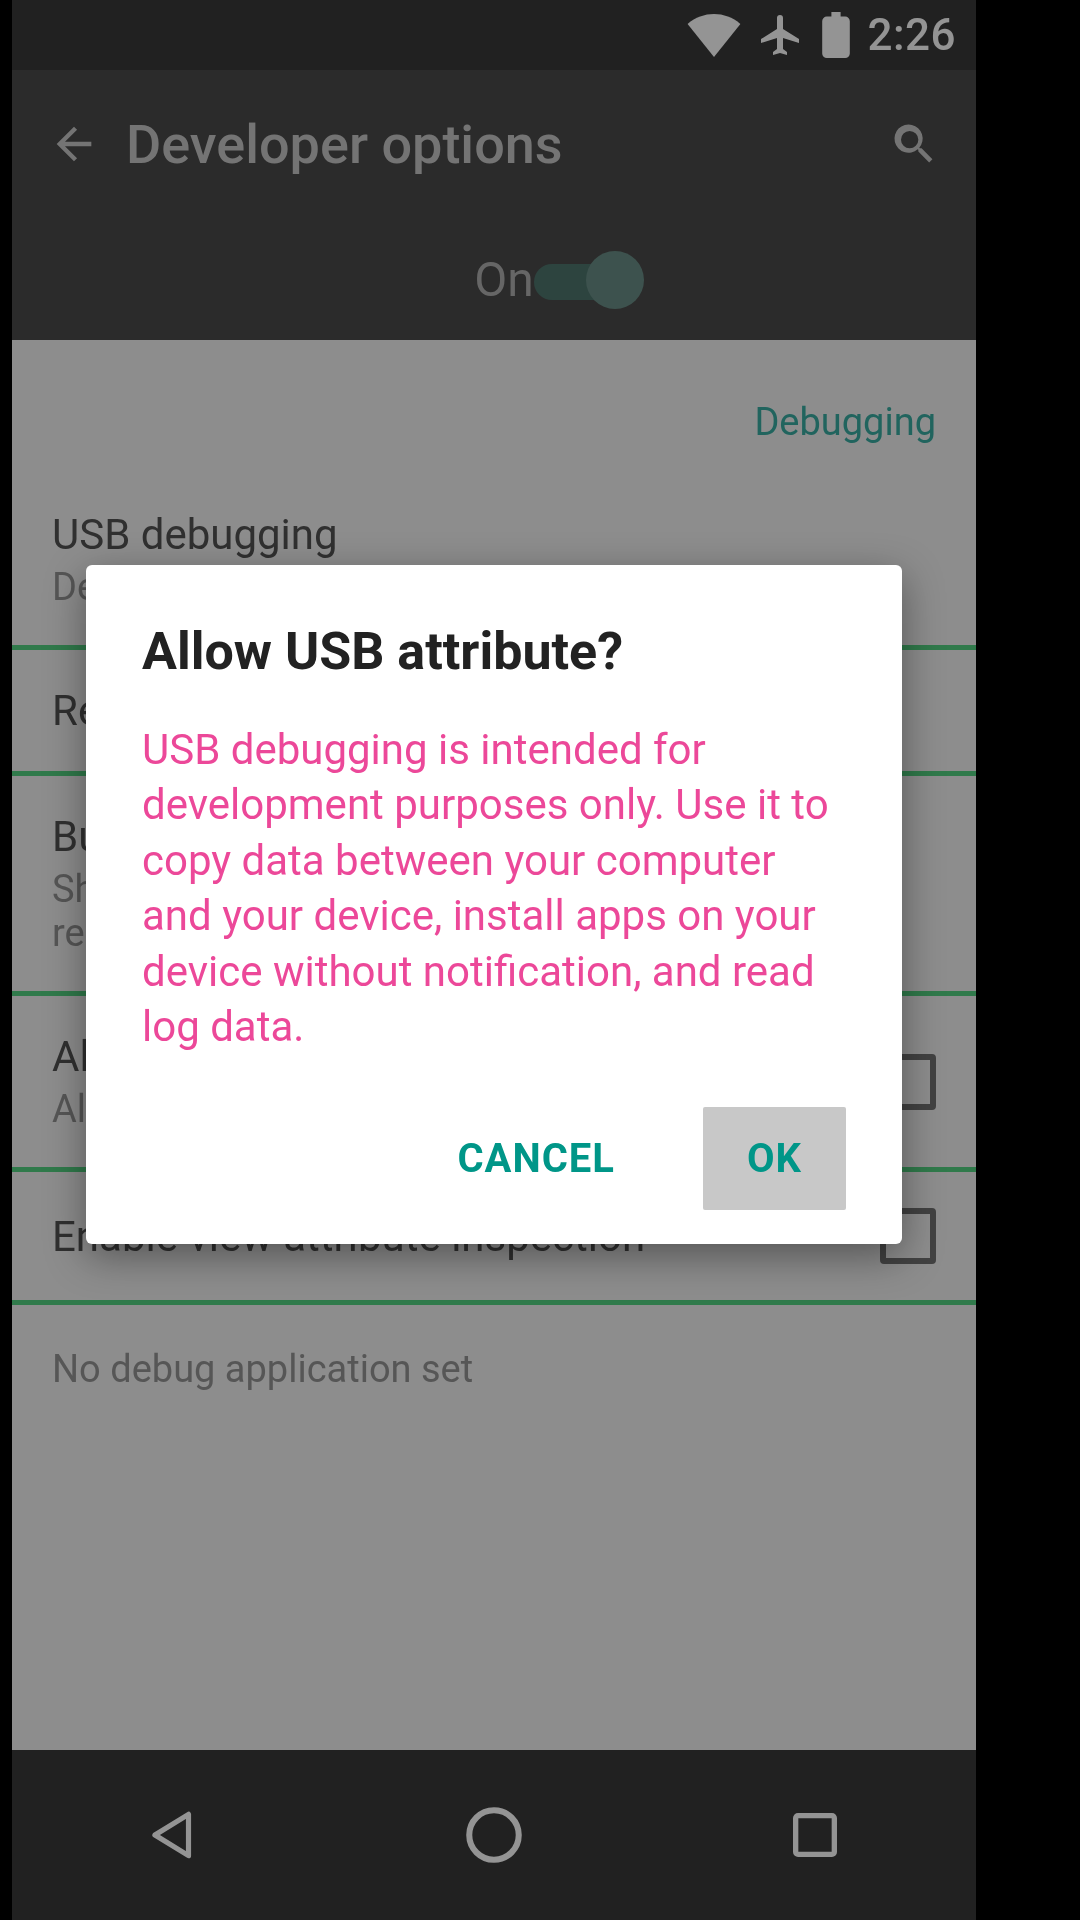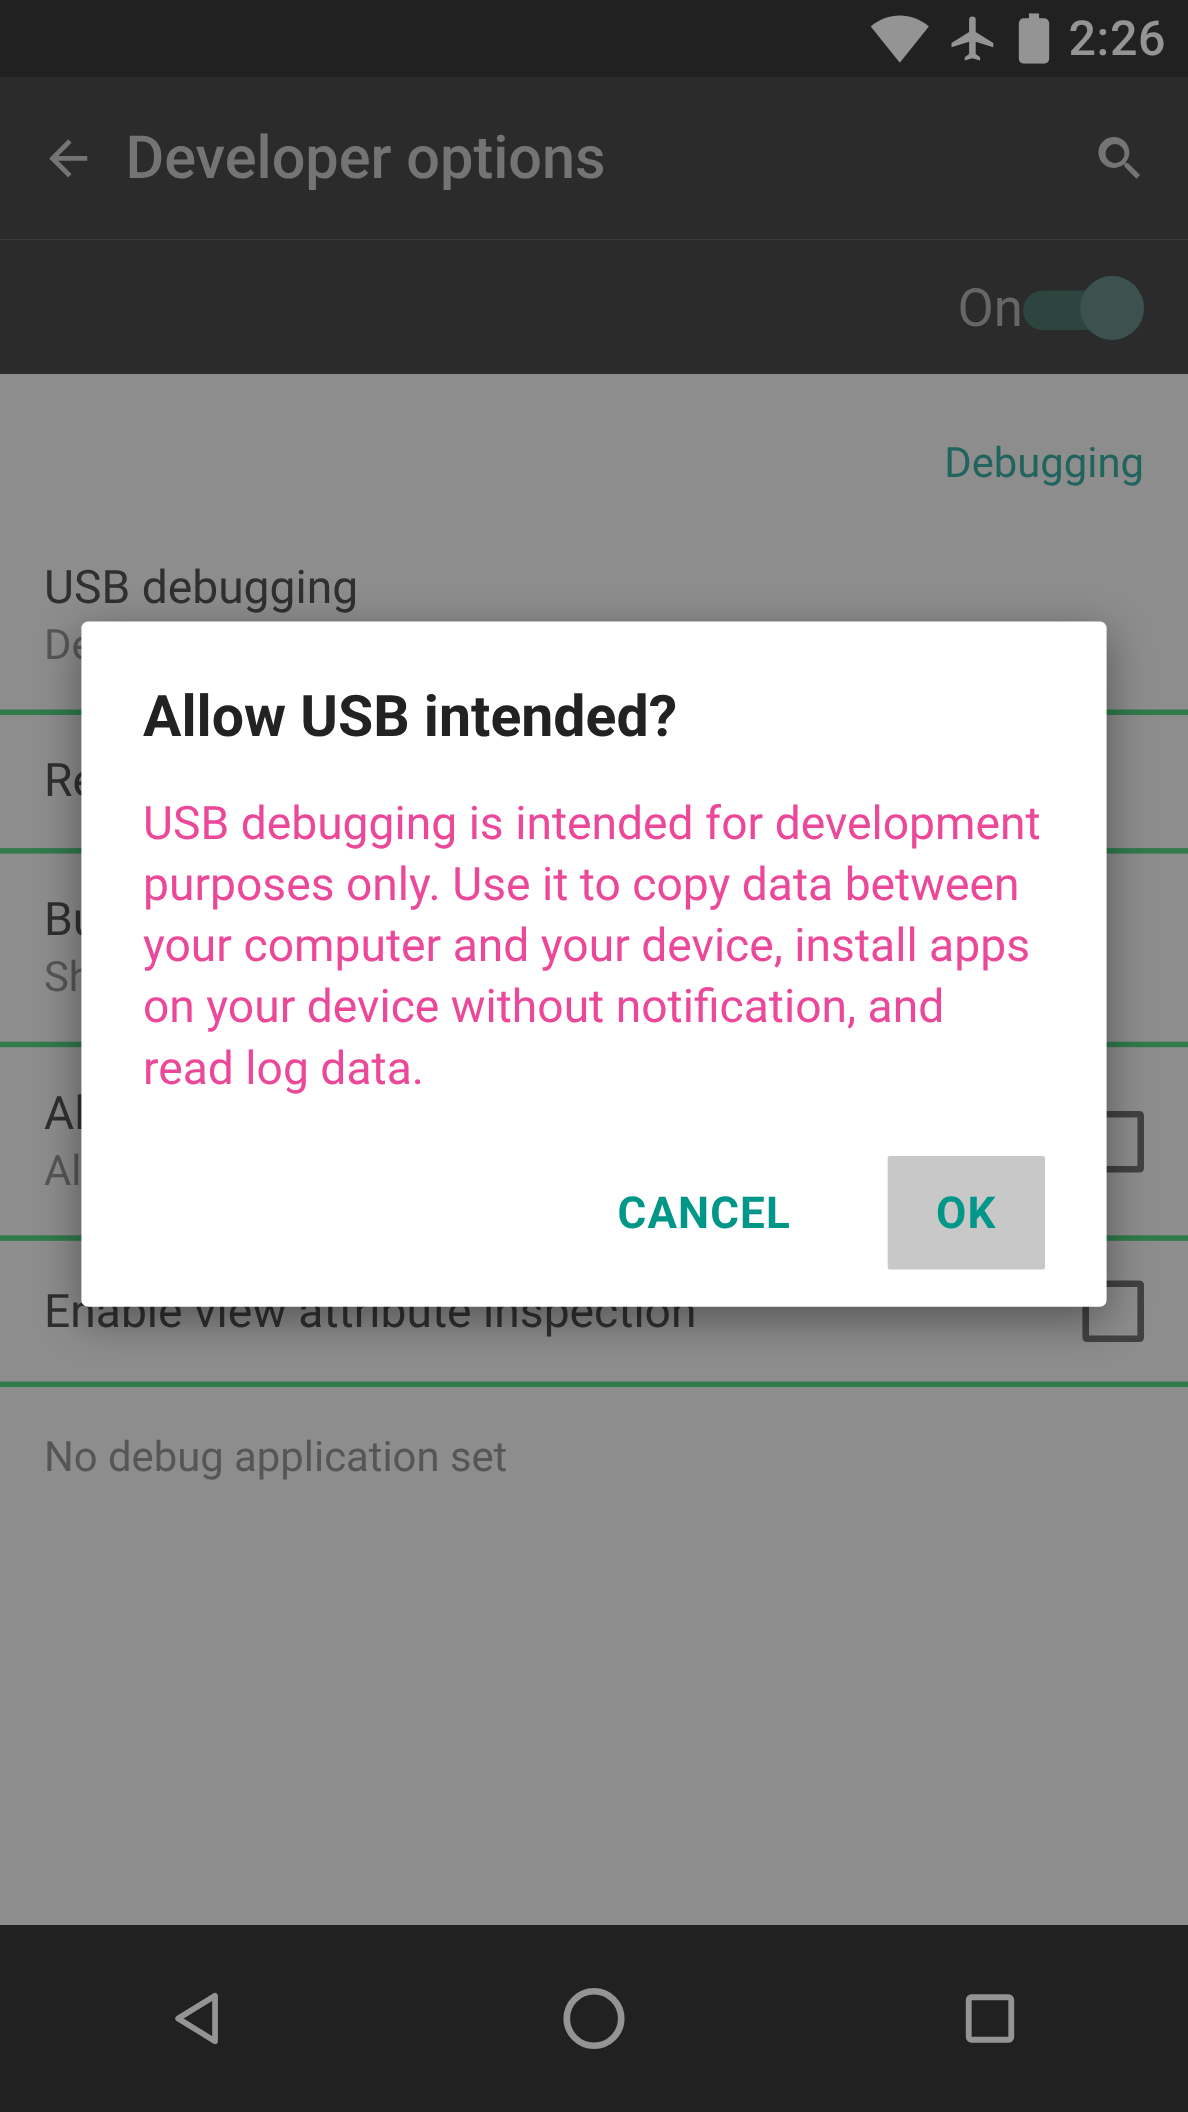--- a/index.html
+++ b/index.html
@@ -1,30 +1,30 @@
 <!DOCTYPE html>
 <html><head>
 <meta charset="utf-8">
 <style>
   * { box-sizing: border-box; margin: 0; padding: 0; }
   html, body { width: 1080px; height: 1920px; overflow: hidden; font-family: Roboto, "Helvetica Neue", Arial, sans-serif; background: #000; }
-  .screen { position: relative; width: 1080px; height: 1920px; background: #efefef; }
+  .screen { position: relative; width: 964px; height: 1920px; background: #efefef; margin-left: 12px; }
 
   
   .statusbar { position: absolute; top: 0; left: 0; right: 0; height: 70px; background: #000; display: flex; align-items: center; justify-content: flex-end; padding: 0 20px; gap: 16px; }
   .statusbar svg { display: block; }
   .status-time { color: #fff; font-size: 44px; font-weight: 500; letter-spacing: 0.5px; }
 
   
   .appbar { position: absolute; top: 70px; left: 0; right: 0; height: 148px; background: #171717; display: flex; align-items: center; padding: 0 30px; gap: 20px; }
   .appbar-title { color: #b8b8b8; font-size: 54px; font-weight: 500; flex: 1; }
   .iconbtn { width: 64px; height: 64px; display: flex; align-items: center; justify-content: center; }
 
   
-  .master-row { position: absolute; top: 218px; left: 0; right: 0; height: 122px; background: #171717; display: flex; align-items: center; padding: 0 40px 0 170px; justify-content: flex-end; }
+  .master-row { position: absolute; top: 218px; left: 0; right: 0; height: 122px; background: #171717; display: flex; align-items: center; padding: 0 40px 0 170px; justify-content: center; }
   .master-row .label { color: #999; font-size: 48px; }
   .switch { position: relative; width: 110px; height: 60px; }
   .switch .track { position: absolute; top: 15px; left: 0; width: 90px; height: 36px; background: #1c4e44; border-radius: 20px; }
   .switch .thumb { position: absolute; top: 2px; left: 52px; width: 58px; height: 58px; background: #3f6e64; border-radius: 50%; }
 
   
   .list { position: absolute; top: 340px; left: 0; right: 0; bottom: 170px; background: #efefef; overflow: hidden; }
   .section-header { padding: 60px 40px 30px 40px; color: #009688; font-size: 38px; font-weight: 400; text-align: right; }
   .item { padding: 36px 40px; border-bottom: 5px solid #22c55e; display: flex; align-items: center; justify-content: space-between; gap: 24px; }
   .item .texts { flex: 1; min-width: 0; }
@@ -152,21 +152,21 @@
     <span class="navbtn">
       <svg width="58" height="58" viewBox="0 0 24 24">
           <rect x="4" y="4" width="16" height="16" rx="1" fill="none" stroke="#fff" stroke-width="2.2"></rect>
         </svg>
     </span>
   </div>
 
   <div class="scrim"></div>
 
   <div class="dialog">
-    <div class="dialog-title">Allow USB intended?</div>
+    <div class="dialog-title">Allow USB attribute?</div>
     <div class="dialog-body">USB debugging is intended for development purposes only. Use it to copy data between your computer and your device, install apps on your device without notification, and read log data.</div>
     <div class="dialog-actions">
       <span class="dialog-btn">CANCEL</span>
       <span class="dialog-btn primary">OK</span>
     </div>
   </div>
 
 </div>
 
 </body></html>

